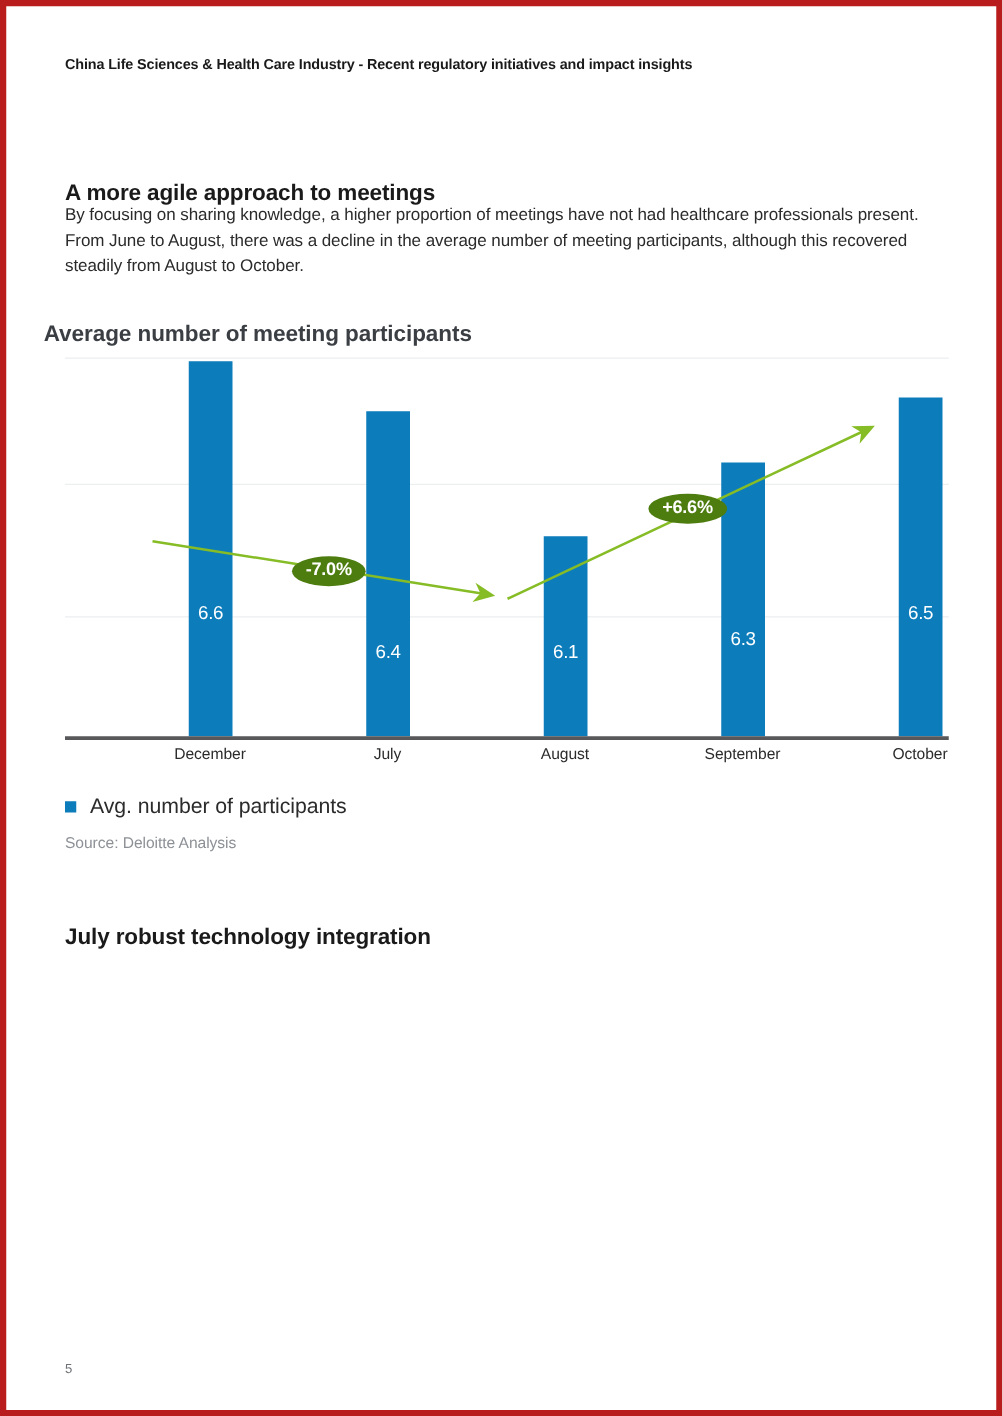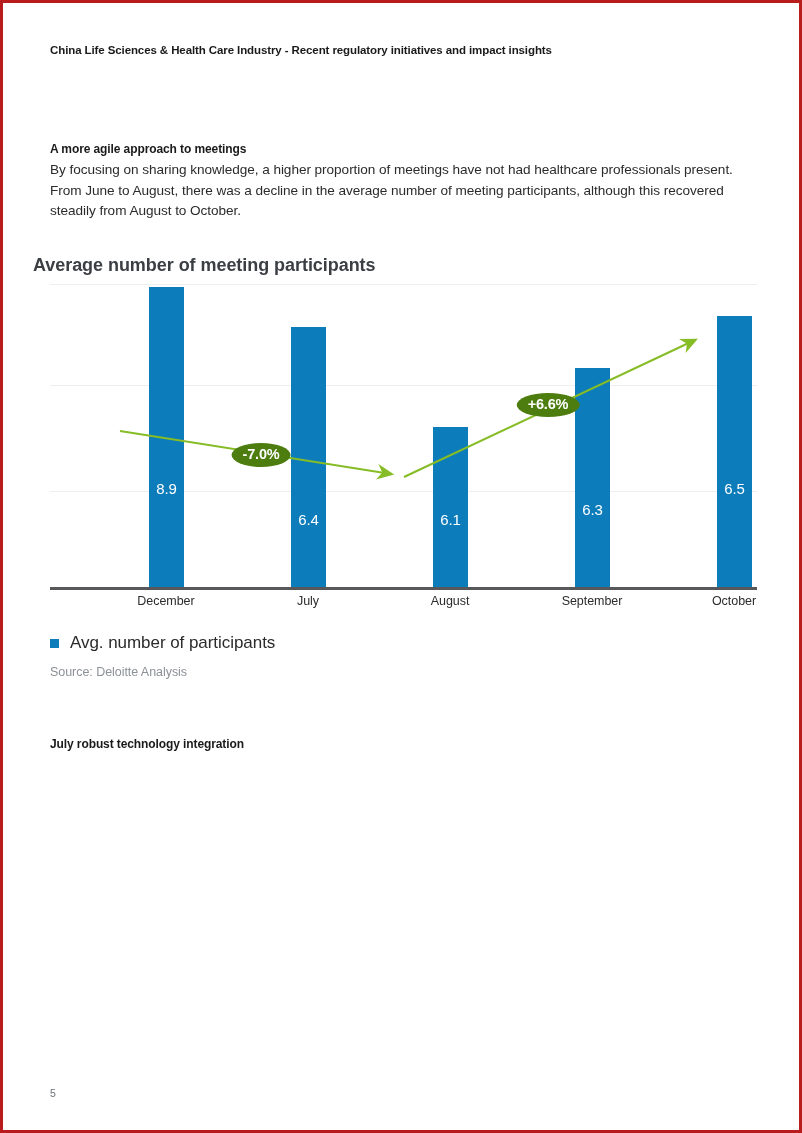--- a/index.html
+++ b/index.html
@@ -12,37 +12,37 @@
     height: 1133px;
     font-family: "Liberation Sans", sans-serif;
     -webkit-font-smoothing: antialiased;
   }
   #page {
     position: relative;
     width: 802px;
     height: 1133px;
     box-sizing: border-box;
     background: #ffffff;
-    border: 3px solid #b91c1c;
+    border: 5px solid #b91c1c;
     overflow: hidden;
   }
   .doc-header {
     position: absolute;
     left: 47px;
     top: 41px;
     font-size: 11.5px;
     font-weight: bold;
     color: #1a1a1a;
     letter-spacing: -0.1px;
     white-space: nowrap;
   }
   .sec-heading {
     position: absolute;
     left: 47px;
-    font-size: 12px;
+    font-size: 18px;
     font-weight: bold;
     color: #1a1a1a;
     letter-spacing: -0.1px;
   }
   .sec-body {
     position: absolute;
     left: 47px;
     width: 692px;
     font-size: 13.6px;
     line-height: 20.5px;
@@ -184,21 +184,21 @@
     <div class="gridline" style="top:0px;"></div>
     <div class="gridline" style="top:101px;"></div>
     <div class="gridline" style="top:207px;"></div>
 
     <div class="bar" style="left:99px;  height:300px;"></div>
     <div class="bar" style="left:241px; height:260px;"></div>
     <div class="bar" style="left:383px; height:160px;"></div>
     <div class="bar" style="left:525px; height:219px;"></div>
     <div class="bar" style="left:667px; height:271px;"></div>
 
-    <div class="bar-value" style="left:99px;  top:196px;">8.9</div>
+    <div class="bar-value" style="left:99px;  top:196px;">6.6</div>
     <div class="bar-value" style="left:241px; top:227px;">6.4</div>
     <div class="bar-value" style="left:383px; top:227px;">6.1</div>
     <div class="bar-value" style="left:525px; top:217px;">6.3</div>
     <div class="bar-value" style="left:667px; top:196px;">6.5</div>
 
     <svg id="annotations" viewBox="0 0 707 306">
       <defs>
         <marker id="arw" markerWidth="9" markerHeight="9" refX="7" refY="4.5" orient="auto" markerUnits="strokeWidth">
           <path d="M0,0.6 L8.6,4.5 L0,8.4 L2.6,4.5 Z" fill="#86bc25"></path>
         </marker>

